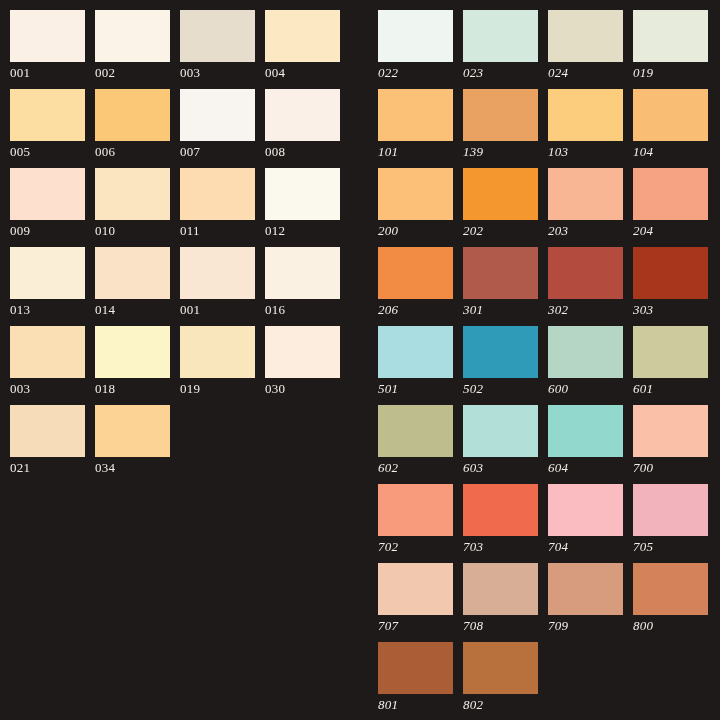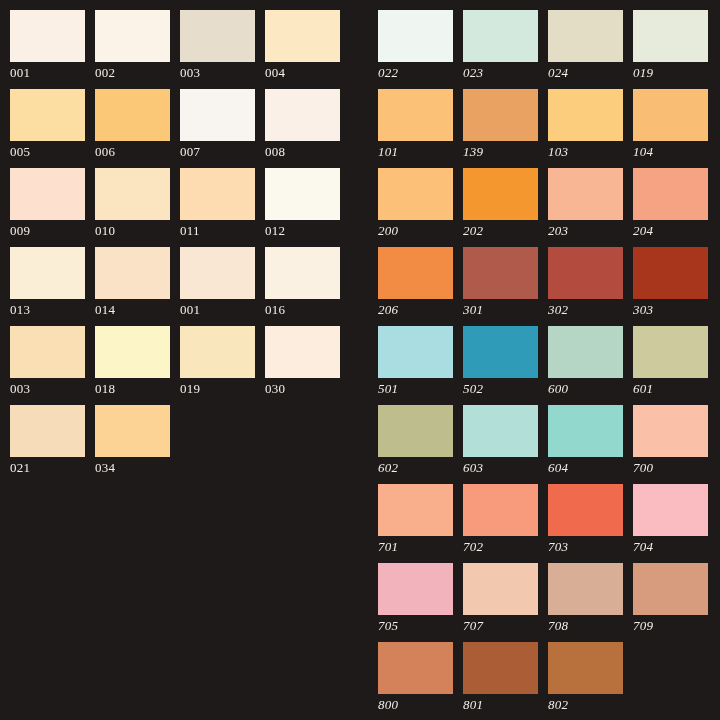--- a/index.html
+++ b/index.html
@@ -250,24 +250,20 @@
         </div>
         <div class="swatch-cell">
           <span class="swatch-chip" style="background: rgb(147, 216, 205);"></span>
           <span class="swatch-label">604</span>
         </div>
         <div class="swatch-cell">
           <span class="swatch-chip" style="background: rgb(251, 192, 168);"></span>
           <span class="swatch-label">700</span>
         </div>
         <div class="swatch-cell">
-          <span class="swatch-chip" style="background: rgb(249, 174, 140);"></span>
-          <span class="swatch-label">701</span>
-        </div>
-        <div class="swatch-cell">
           <span class="swatch-chip" style="background: rgb(247, 155, 124);"></span>
           <span class="swatch-label">702</span>
         </div>
         <div class="swatch-cell">
           <span class="swatch-chip" style="background: rgb(240, 106, 77);"></span>
           <span class="swatch-label">703</span>
         </div>
         <div class="swatch-cell">
           <span class="swatch-chip" style="background: rgb(250, 188, 192);"></span>
           <span class="swatch-label">704</span>

